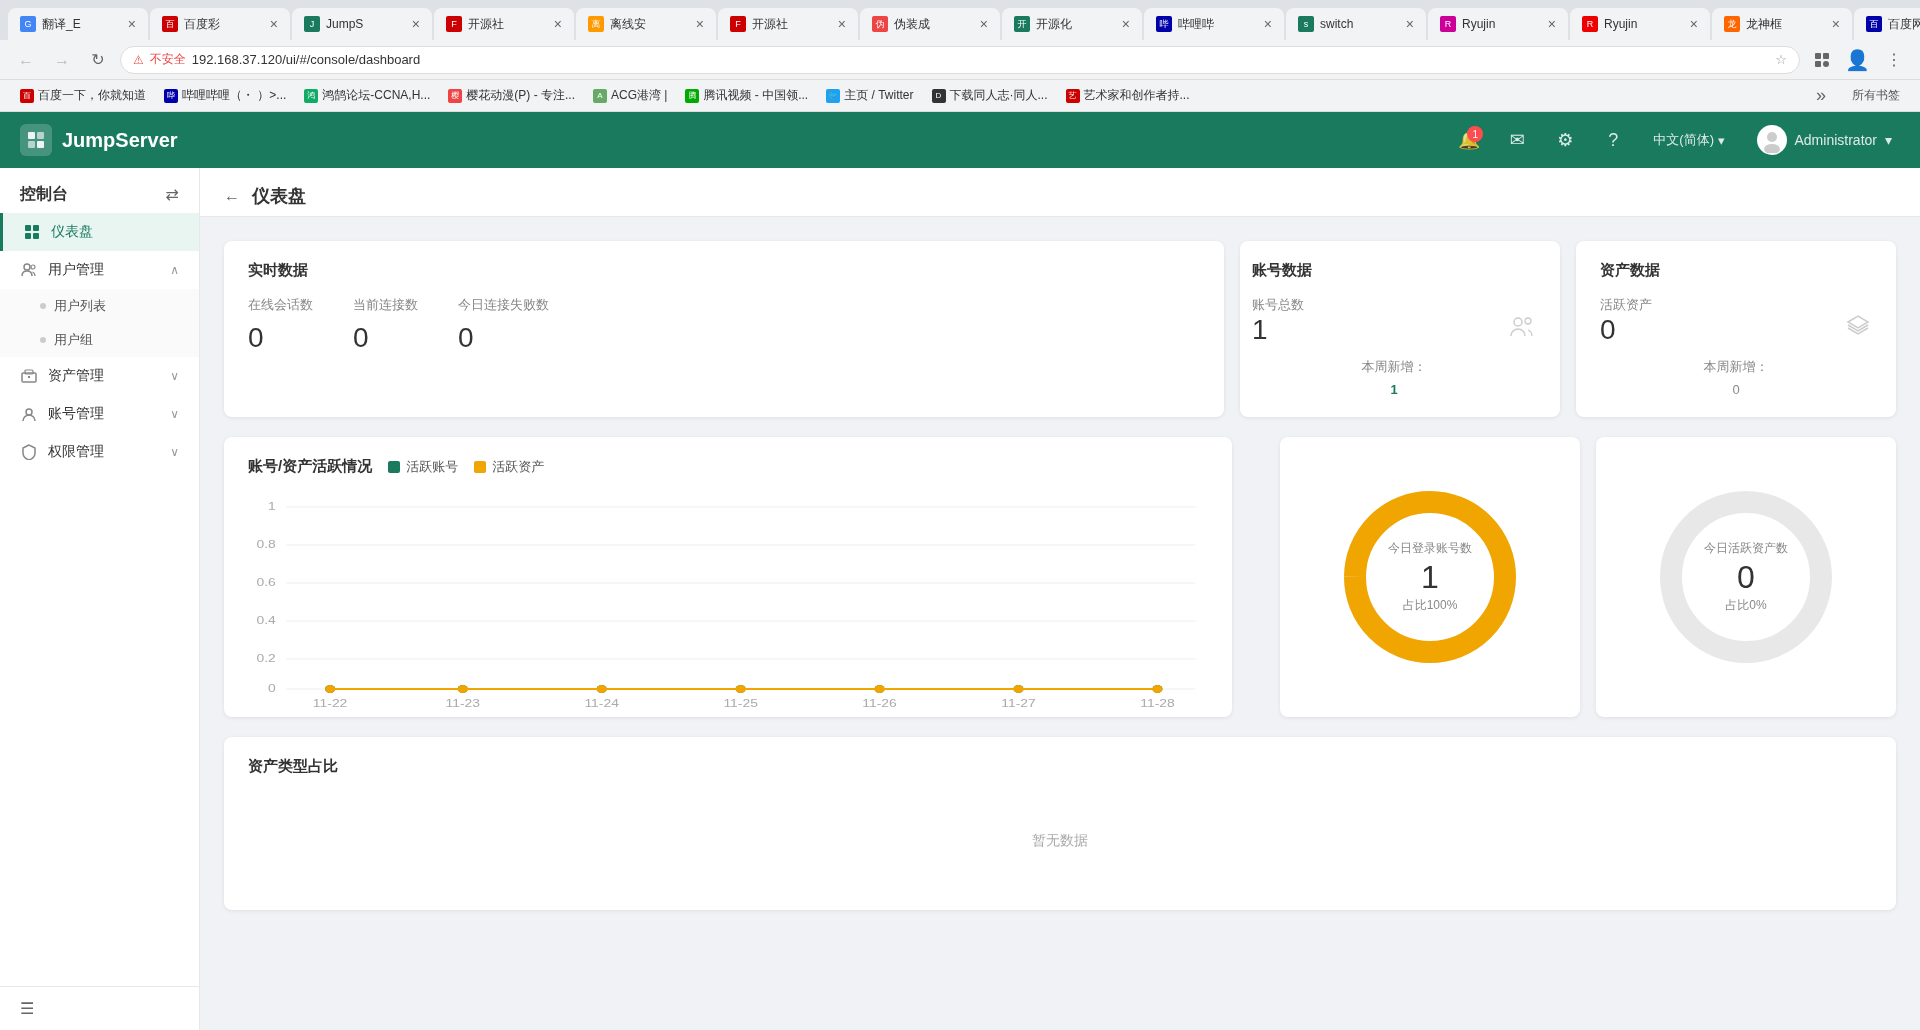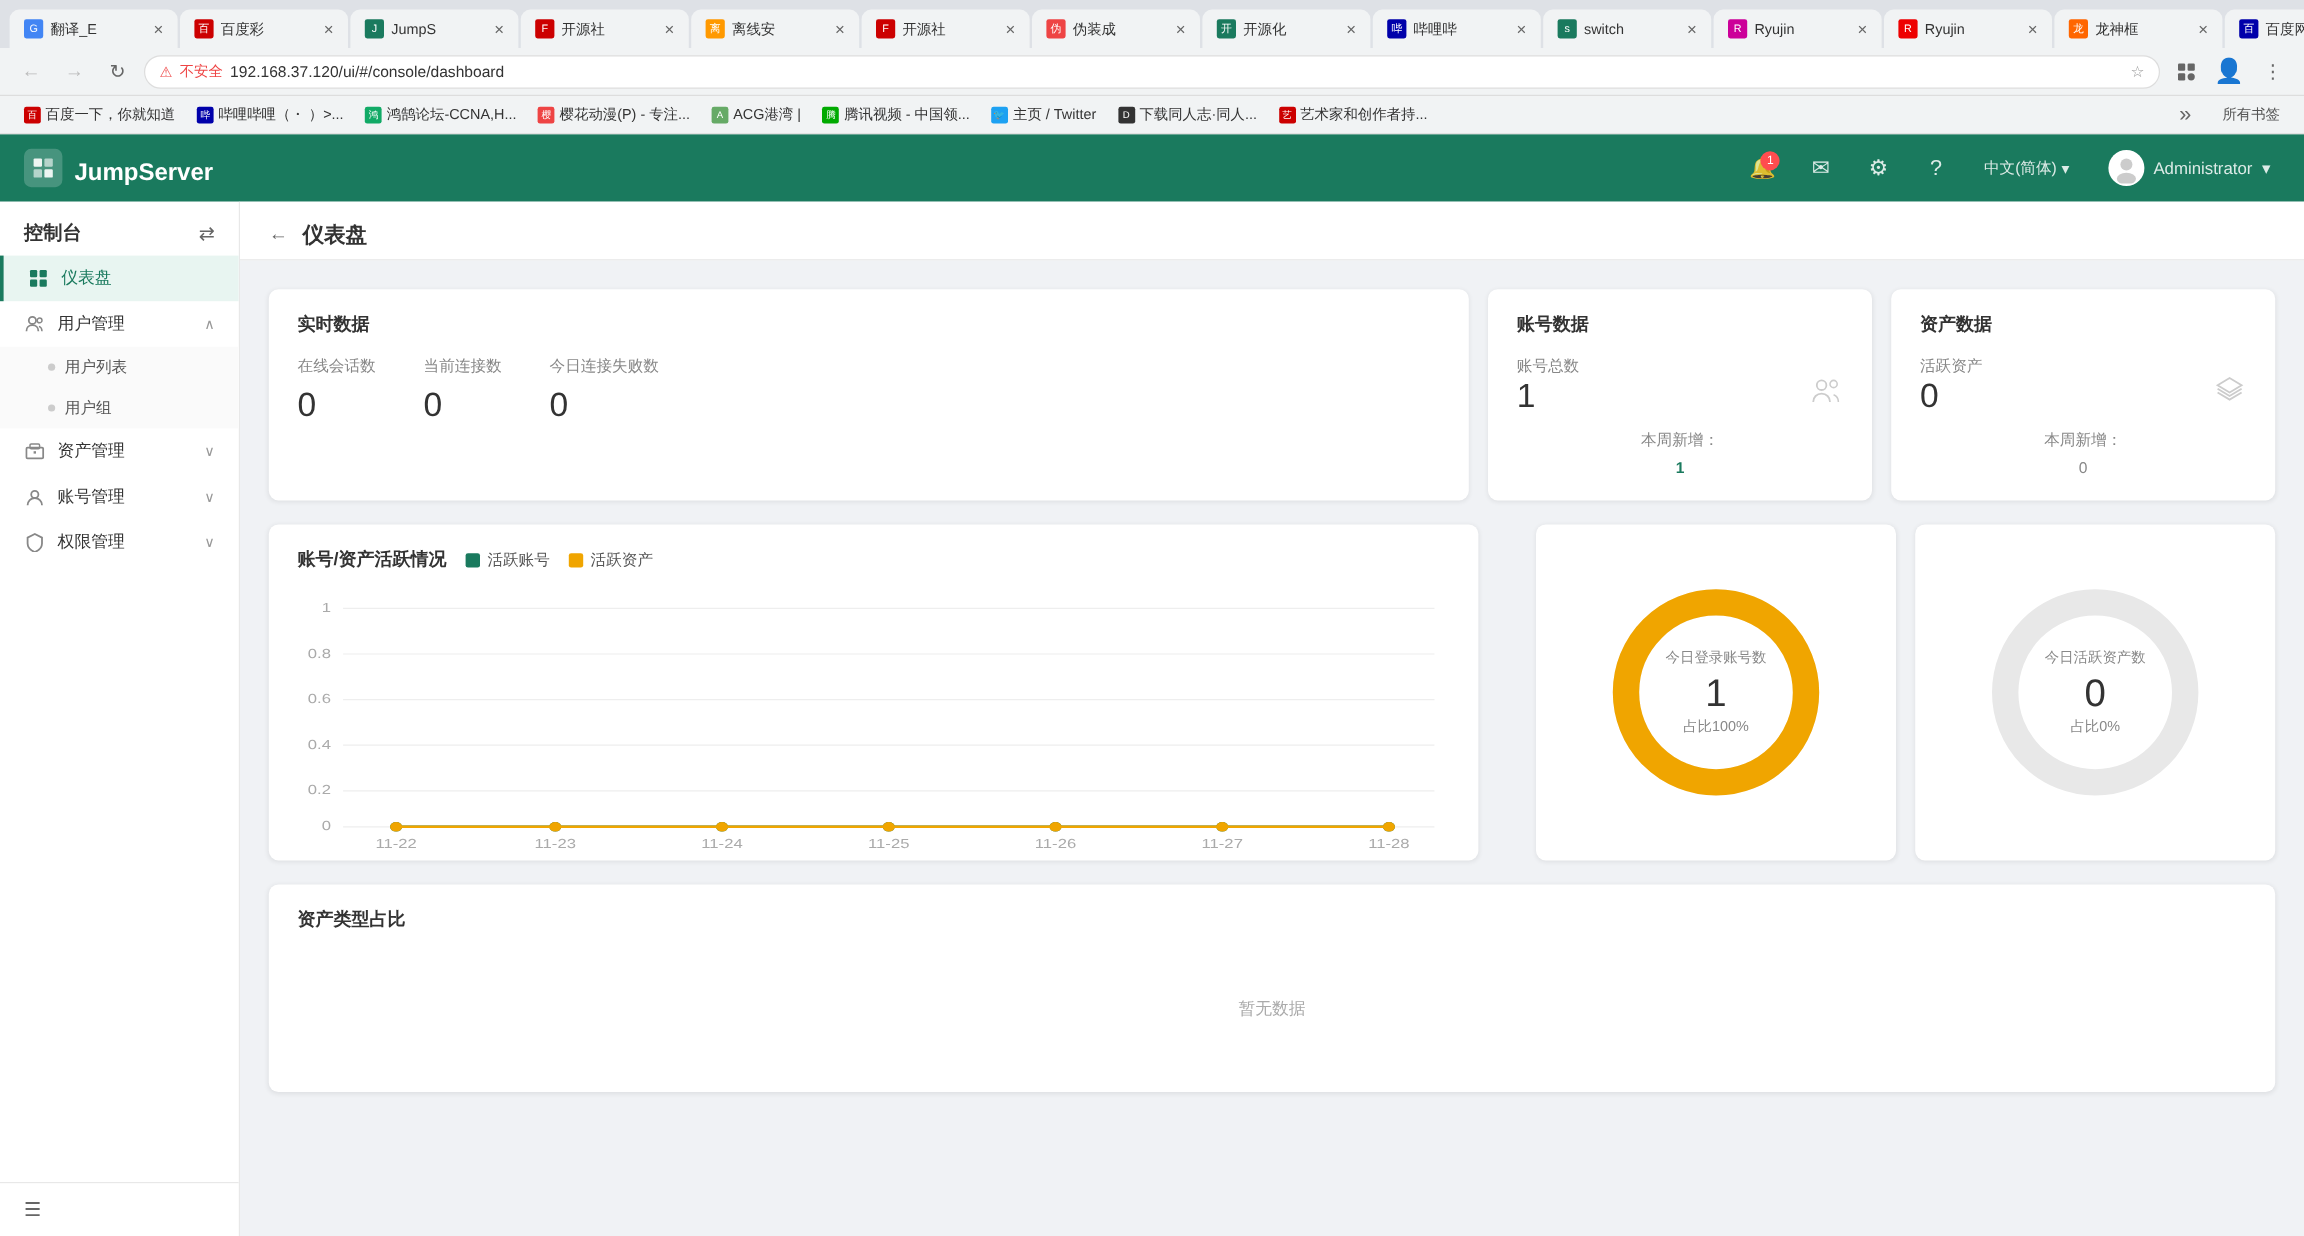--- a/index.html
+++ b/index.html
@@ -19,21 +19,21 @@
     .address-bar .lock-icon { color: #e44; font-size: 12px; }
     .bookmarks-bar { display: flex; align-items: center; height: 32px; background: #f1f3f4; padding: 0 12px; gap: 2px; border-bottom: 1px solid #ddd; overflow: hidden; }
     .bookmark-item { display: flex; align-items: center; gap: 4px; padding: 2px 8px; border-radius: 4px; cursor: pointer; font-size: 12px; color: #333; white-space: nowrap; }
     .bookmark-more { margin-left: auto; padding: 2px 8px; cursor: pointer; color: #666; font-size: 18px; }
 
     
     .app { display: flex; flex-direction: column; height: calc(1030px - 112px); }
     
     
     .top-navbar { background: #1a7a5e; display: flex; align-items: center; height: 56px; padding: 0 20px; gap: 16px; flex-shrink: 0; }
-    .logo-area { display: flex; align-items: flex-end; gap: 10px; color: white; font-size: 20px; font-weight: 600; }
+    .logo-area { display: flex; align-items: center; gap: 10px; color: white; font-size: 20px; font-weight: 600; }
     .logo-icon { width: 32px; height: 32px; background: rgba(255,255,255,0.2); border-radius: 6px; display: flex; align-items: center; justify-content: center; }
     .top-navbar-spacer { flex: 1; }
     .top-navbar-actions { display: flex; align-items: center; gap: 16px; color: white; }
     .nav-icon-btn { width: 32px; height: 32px; display: flex; align-items: center; justify-content: center; cursor: pointer; color: rgba(255,255,255,0.85); font-size: 18px; position: relative; }
     .nav-badge { position: absolute; top: 2px; right: 2px; background: #ff4d4f; color: white; font-size: 10px; width: 16px; height: 16px; border-radius: 50%; display: flex; align-items: center; justify-content: center; }
     .lang-selector { display: flex; align-items: center; gap: 4px; color: rgba(255,255,255,0.85); cursor: pointer; font-size: 13px; padding: 4px 8px; border-radius: 4px; }
     .user-info { display: flex; align-items: center; gap: 8px; color: rgba(255,255,255,0.85); cursor: pointer; padding: 4px 8px; border-radius: 4px; }
     .user-avatar { width: 30px; height: 30px; border-radius: 50%; background: #fff; display: flex; align-items: center; justify-content: center; overflow: hidden; }
 
     
@@ -63,21 +63,21 @@
     .content-body { padding: 24px; display: flex; flex-direction: column; gap: 20px; }
 
     
     .cards-row { display: flex; gap: 16px; }
     .card { background: #fff; border-radius: 8px; padding: 20px 24px; flex: 1; box-shadow: 0 1px 4px rgba(0,0,0,0.08); }
     .card-title { font-size: 15px; font-weight: 600; color: #333; margin-bottom: 16px; }
     .realtime-stats { display: flex; gap: 40px; }
     .stat-item { display: flex; flex-direction: column; gap: 8px; }
     .stat-label { font-size: 13px; color: #888; }
     .stat-value { font-size: 28px; font-weight: 400; color: #333; }
-    .account-card { min-width: 300px; max-width: 320px; }
+    .account-card { min-width: 300px; max-width: 320px; padding-left: 12px; }
     .account-stats { display: flex; flex-direction: column; gap: 8px; }
     .account-stat-row { display: flex; align-items: flex-end; justify-content: space-between; }
     .account-stat-value { font-size: 28px; font-weight: 400; color: #333; }
     .account-new { display: flex; align-items: center; gap: 6px; font-size: 13px; color: #888; margin-top: 4px; flex-direction: column; }
     .account-new-count { color: #1a7a5e; font-weight: 600; }
     .account-icon { color: #ccc; font-size: 24px; }
     .assets-card { min-width: 300px; max-width: 320px; }
     .assets-stats { display: flex; flex-direction: column; gap: 8px; }
 
     

